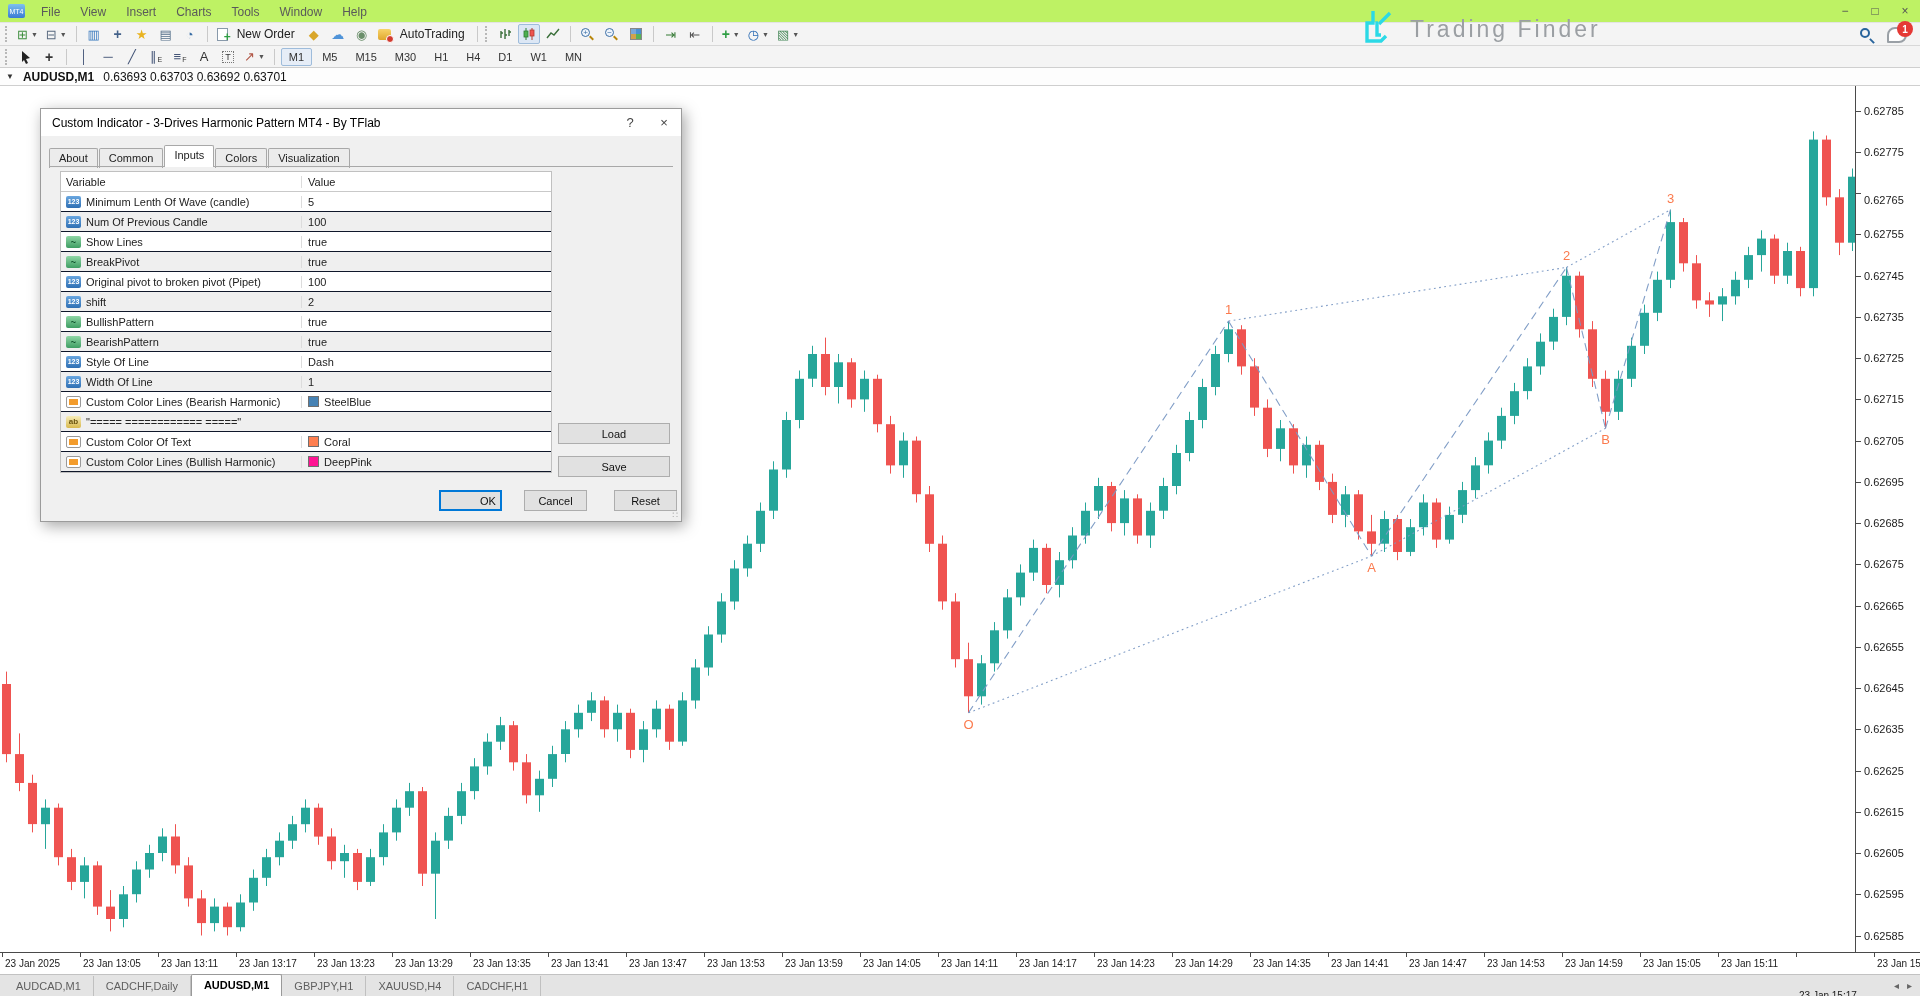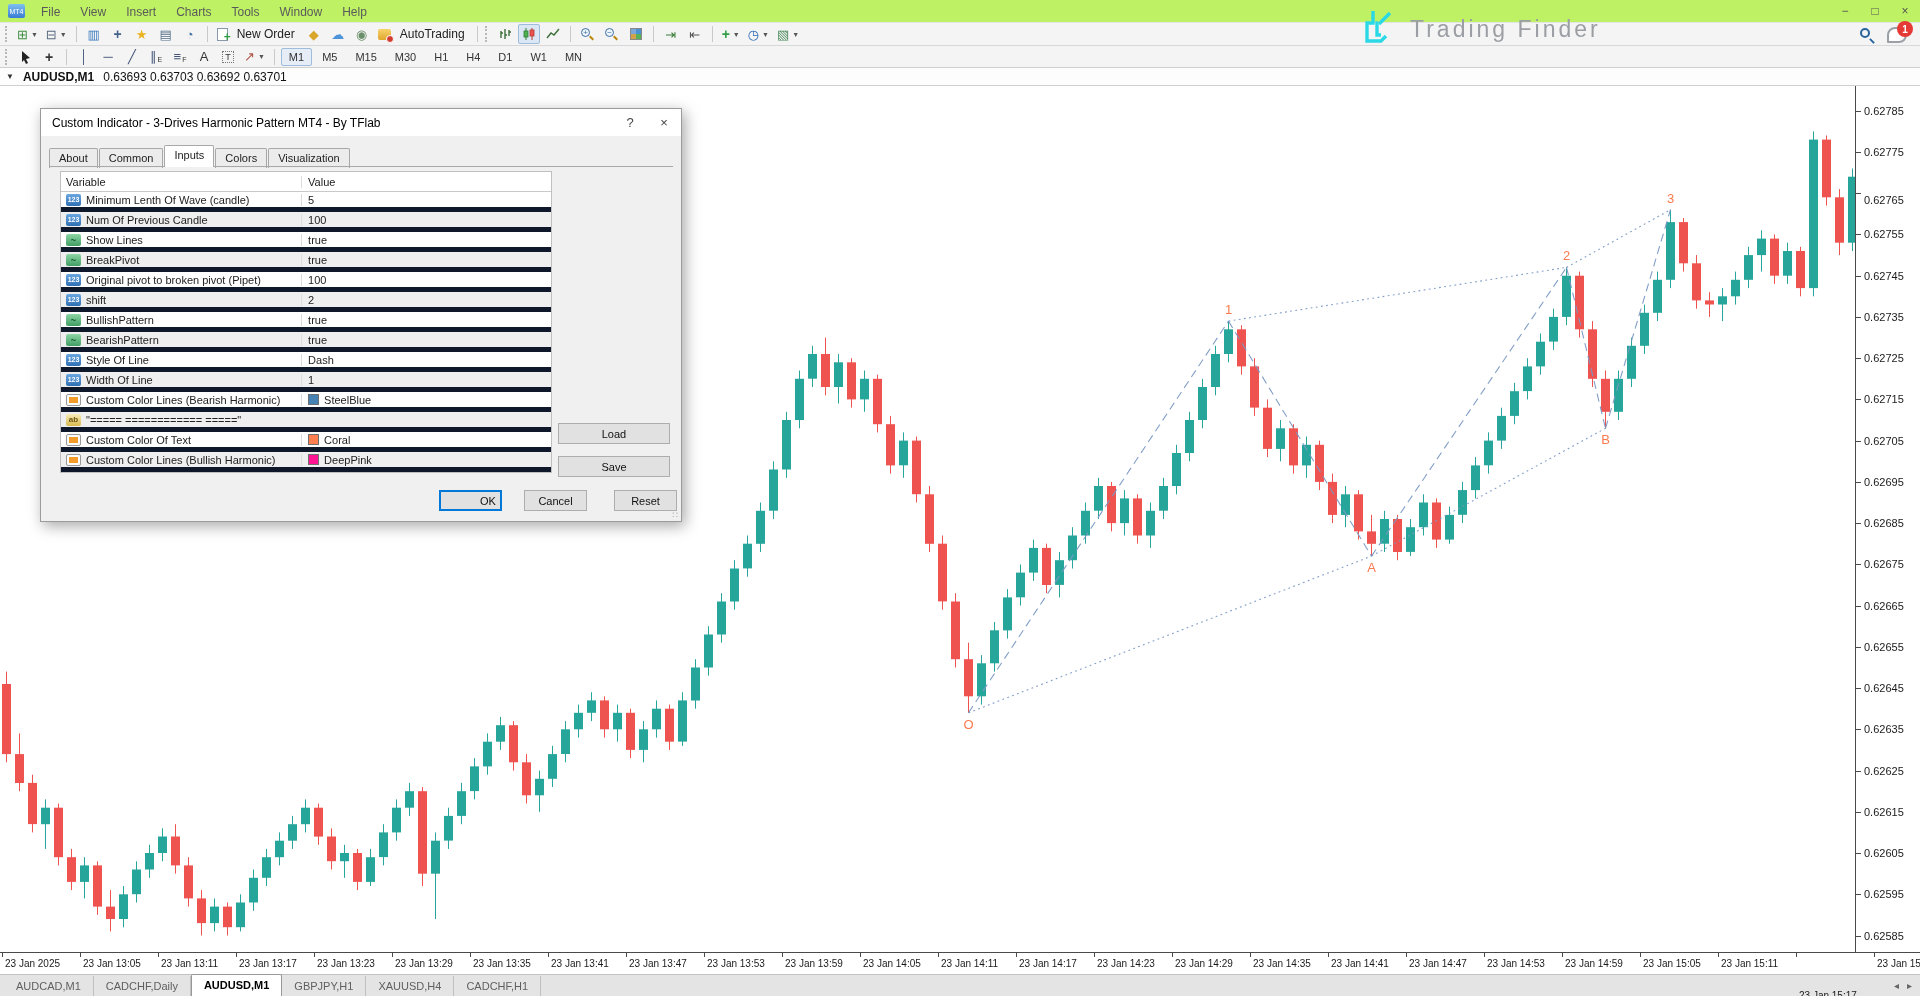--- a/index.html
+++ b/index.html
@@ -72,21 +72,21 @@
   #dialog { position:absolute; left:40px; top:108px; width:642px; height:414px; background:#f0f0f0;
     border:1px solid #9b9b9b; box-shadow:3px 4px 14px rgba(0,0,0,.35); z-index:30; font-size:11px; }
   .dlg-title { height:27px; background:#fff; display:flex; align-items:center; padding-left:11px; font-size:12px; color:#000; }
   .dlg-tbtn { width:34px; height:27px; display:flex; align-items:center; justify-content:center; color:#444; font-size:13px; }
   .dlg-tabs { position:absolute; left:8px; top:36px; display:flex; align-items:flex-end;text-align:center; }
   .dtab { padding:3px 9px 4px; background:#ececec; border:1px solid #a8a8a8; border-bottom:none; color:#222;
     position:relative; top:1px; border-radius:2px 2px 0 0; margin-right:1px; }
   .dtab.active { background:#fff; padding-bottom:6px; top:0; z-index:2; }
   .dlg-tabline { position:absolute; left:8px; right:8px; top:57px; border-top:1px solid #a8a8a8; }
   #dlg-table { position:absolute; left:19px; top:62px; width:492px; background:#fff; border:1px solid #c0c0c0; }
-  .drow { display:flex; height:20px; align-items:center; border-bottom:5px solid #0f172a; background:#fff; }
+  .drow { display:flex; height:20px; align-items:center; border-bottom:1px solid #0f172a; background:#fff; }
   .drow:nth-child(odd) { background:#efefef; }
   .drow.header { background:#fff; border-bottom:1px solid #c9c9c9; height:20px; }
   .dcell-l { width:49%; display:flex; align-items:center; padding-left:5px; overflow:hidden; white-space:nowrap; }
   .dcell-r { width:51%; display:flex; align-items:center; padding-left:6px; border-left:1px solid #dcdcdc;
     overflow:hidden; white-space:nowrap; }
   .rowic { width:15px; height:12px; border-radius:2px; margin-right:5px; flex:none; font-size:7px;
     display:flex; align-items:center; justify-content:center; font-weight:bold; }
   .ic-num { background:linear-gradient(#6aa7e0,#2f6fb3); color:#fff; }
   .ic-bool { background:linear-gradient(#8fd6a5,#3f9e63); color:#0b4d27; font-size:9px; }
   .ic-str { background:linear-gradient(#f7edba,#d9b94e); color:#6b5410; font-size:8px; }

